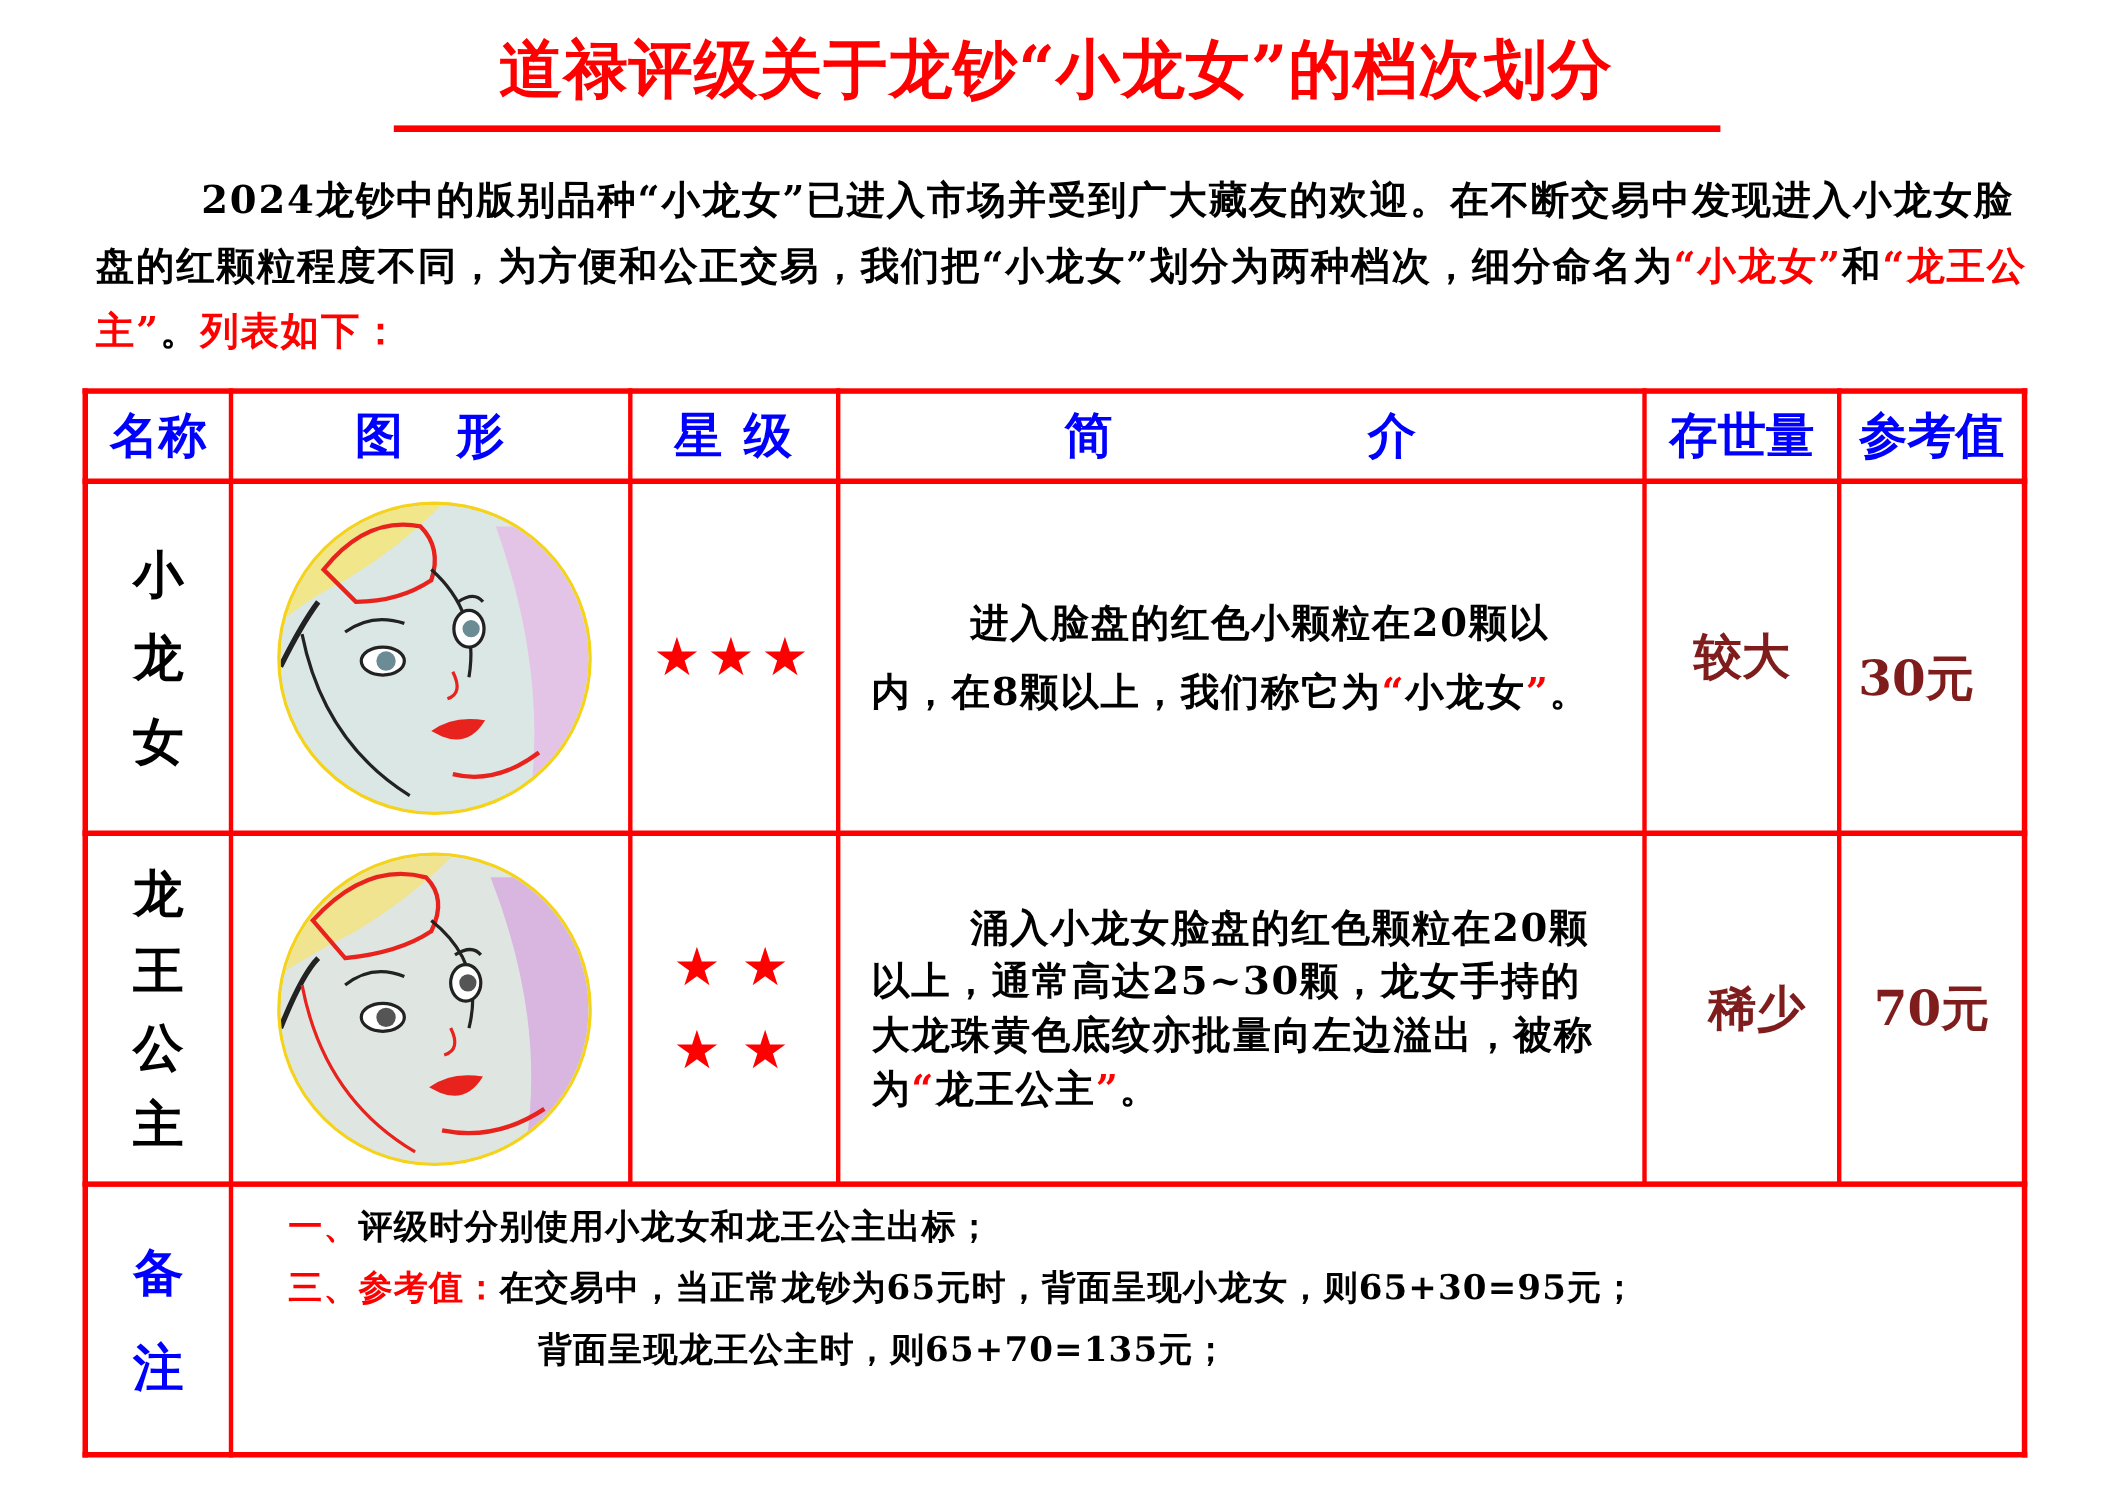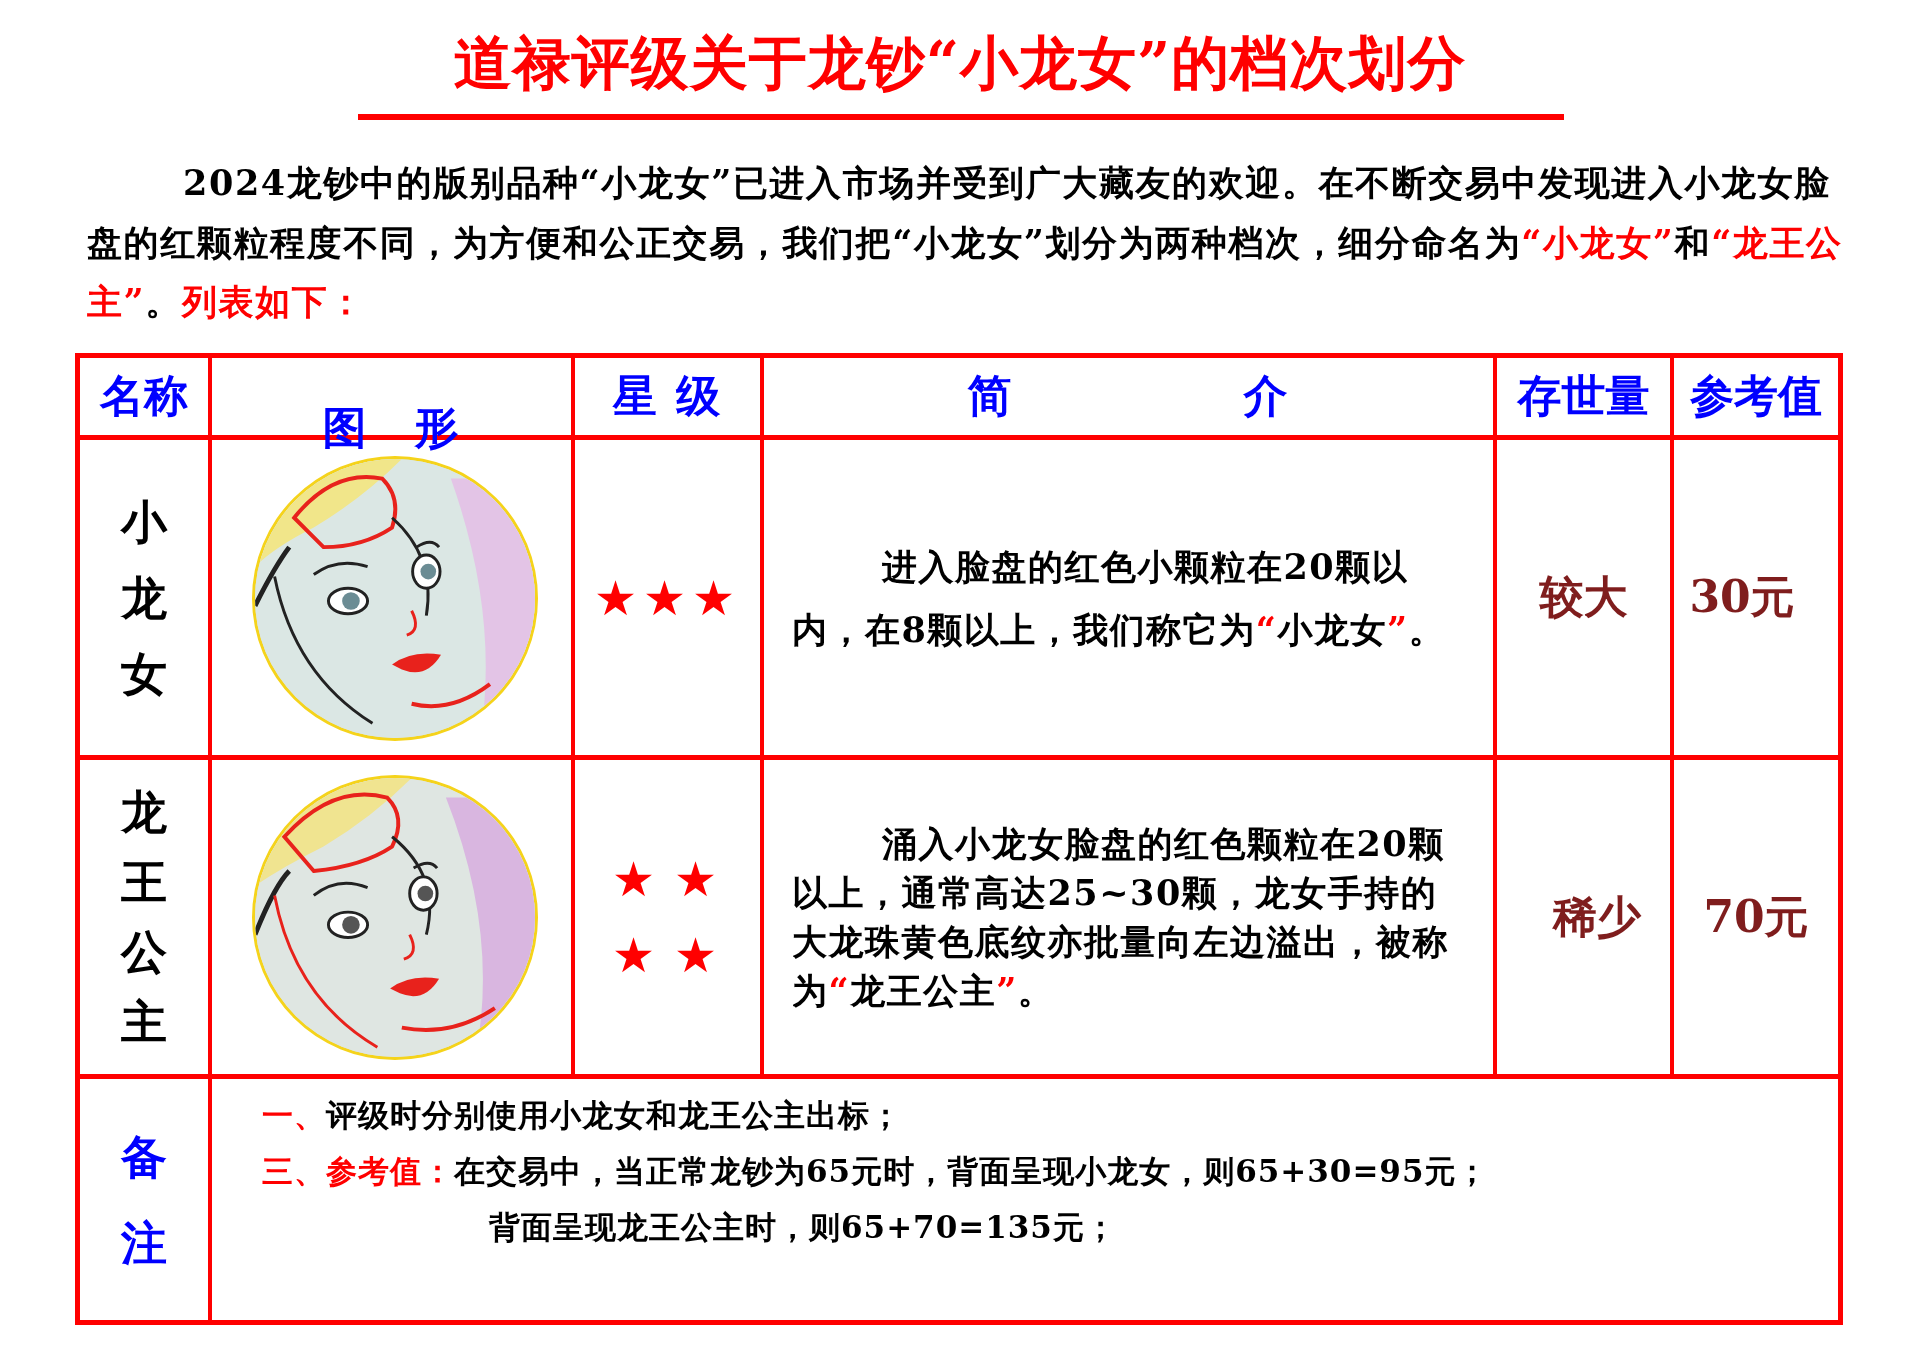--- a/index.html
+++ b/index.html
@@ -65,21 +65,21 @@
   <div class="grid-line" style="left:75px;top:755px;width:1768px;height:5px;"></div>
   <div class="grid-line" style="left:75px;top:1074px;width:1768px;height:5px;"></div>
 
   <div class="grid-line" style="left:208px;top:353px;width:4px;height:972px;"></div>
   <div class="grid-line" style="left:571px;top:353px;width:4px;height:723px;"></div>
   <div class="grid-line" style="left:760px;top:353px;width:4px;height:723px;"></div>
   <div class="grid-line" style="left:1493px;top:353px;width:4px;height:723px;"></div>
   <div class="grid-line" style="left:1670px;top:353px;width:4px;height:723px;"></div>
 
   <div class="cell hdr" style="left:80px;top:358px;width:128px;height:77px;letter-spacing:0;border-radius:27px;">名称</div>
-  <div class="cell hdr" style="left:212px;top:358px;width:359px;height:77px;margin-top:32px;">图　形</div>
+  <div class="cell hdr" style="left:212px;top:358px;width:359px;height:77px;">图　形</div>
   <div class="cell hdr" style="left:575px;top:358px;width:185px;height:77px;">星 级</div>
   <div class="cell hdr" style="left:764px;top:358px;width:729px;height:77px;white-space:pre;">简　　　　　介</div>
   <div class="cell hdr" style="left:1497px;top:358px;width:173px;height:77px;letter-spacing:0;">存世量</div>
   <div class="cell hdr" style="left:1674px;top:358px;width:164px;height:77px;letter-spacing:0;">参考值</div>
 
   <div>
     <div class="cell vname" style="left:80px;top:440px;width:128px;height:315px;gap:30px;">
       <span>小</span>
       <span>龙</span>
       <span>女</span>
@@ -102,21 +102,21 @@
         <path d="M160 155 Q170 175 155 180" fill="none" stroke="#e8221c" stroke-width="3"></path>
         <path d="M140 210 Q160 195 190 200 Q175 225 150 215Z" fill="#e8221c"></path>
         <path d="M160 250 Q200 260 240 230" fill="none" stroke="#e8221c" stroke-width="4"></path>
       </svg>
     </div>
     <div class="cell stars" style="left:575px;top:440px;width:185px;height:315px;">★★★</div>
     <div class="cell desc" style="left:764px;top:440px;width:729px;height:315px;">
       <p><span class="indent"></span><span>进入脸盘的红色小颗粒在20颗以内，在8颗以上，我们称它为</span><span class="red">“</span><span>小龙女</span><span class="red">”</span><span>。</span></p>
     </div>
     <div class="cell val" style="left:1497px;top:440px;width:173px;height:315px;">较大</div>
-    <div class="cell val" style="left:1674px;top:440px;width:136px;height:315px;">30元</div>
+    <div class="cell val" style="left:1674px;top:460px;width:136px;height:315px;">30元</div>
   </div>
 
   <div>
     <div class="cell vname" style="left:80px;top:760px;width:128px;height:314px;gap:24px;">
       <span>龙</span>
       <span>王</span>
       <span>公</span>
       <span>主</span>
     </div>
     <div class="portrait" style="left:252px;top:775px;width:286px;height:285px;">

